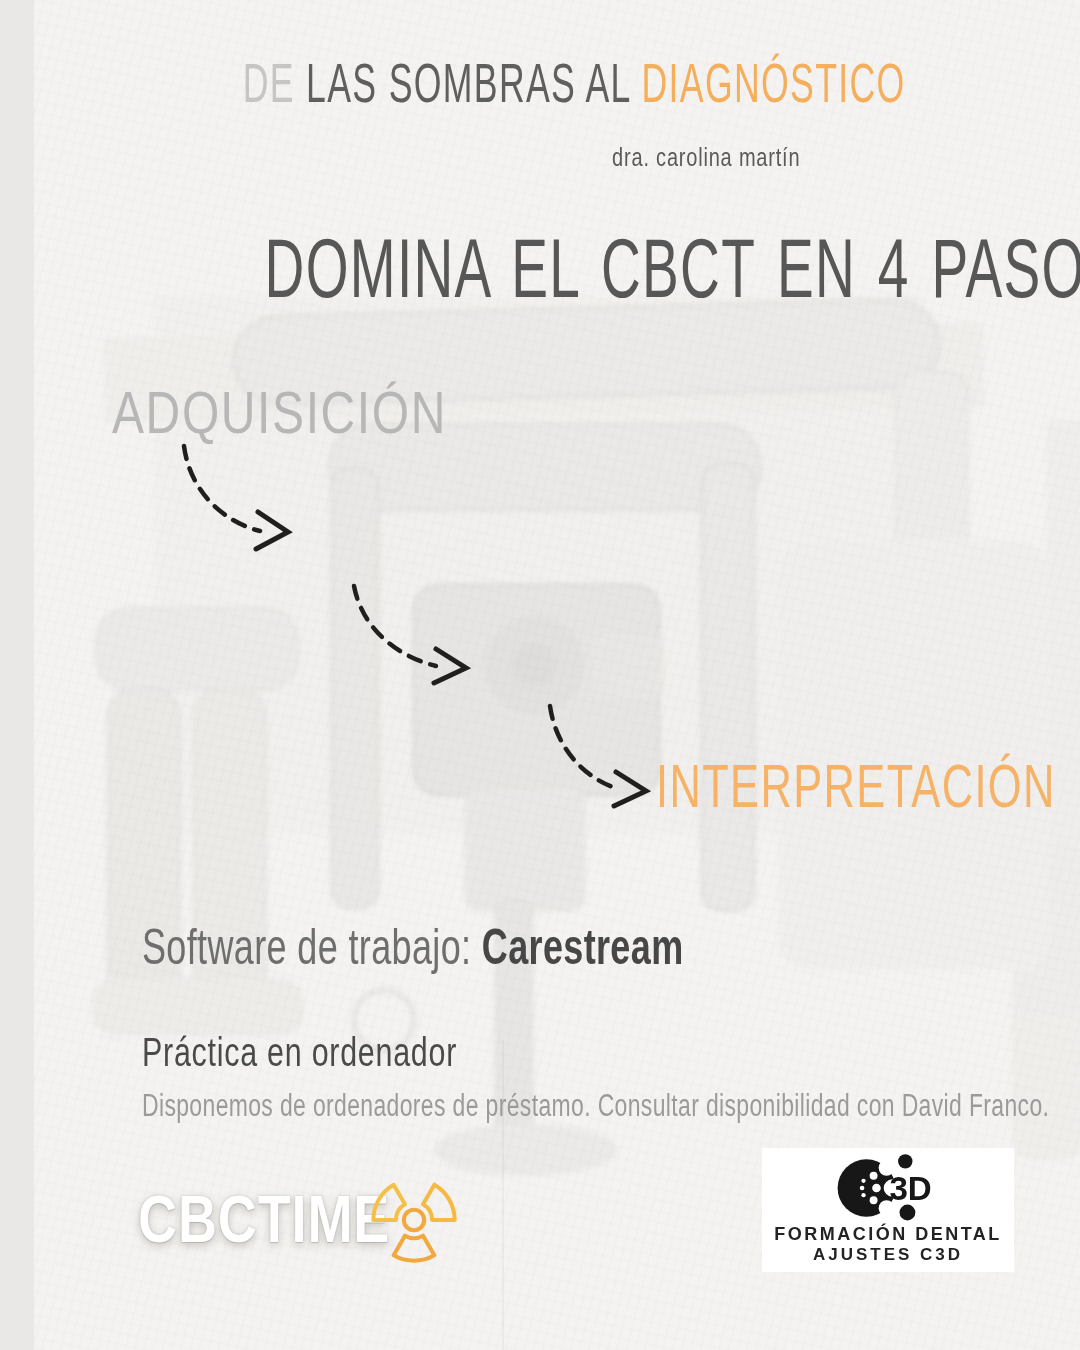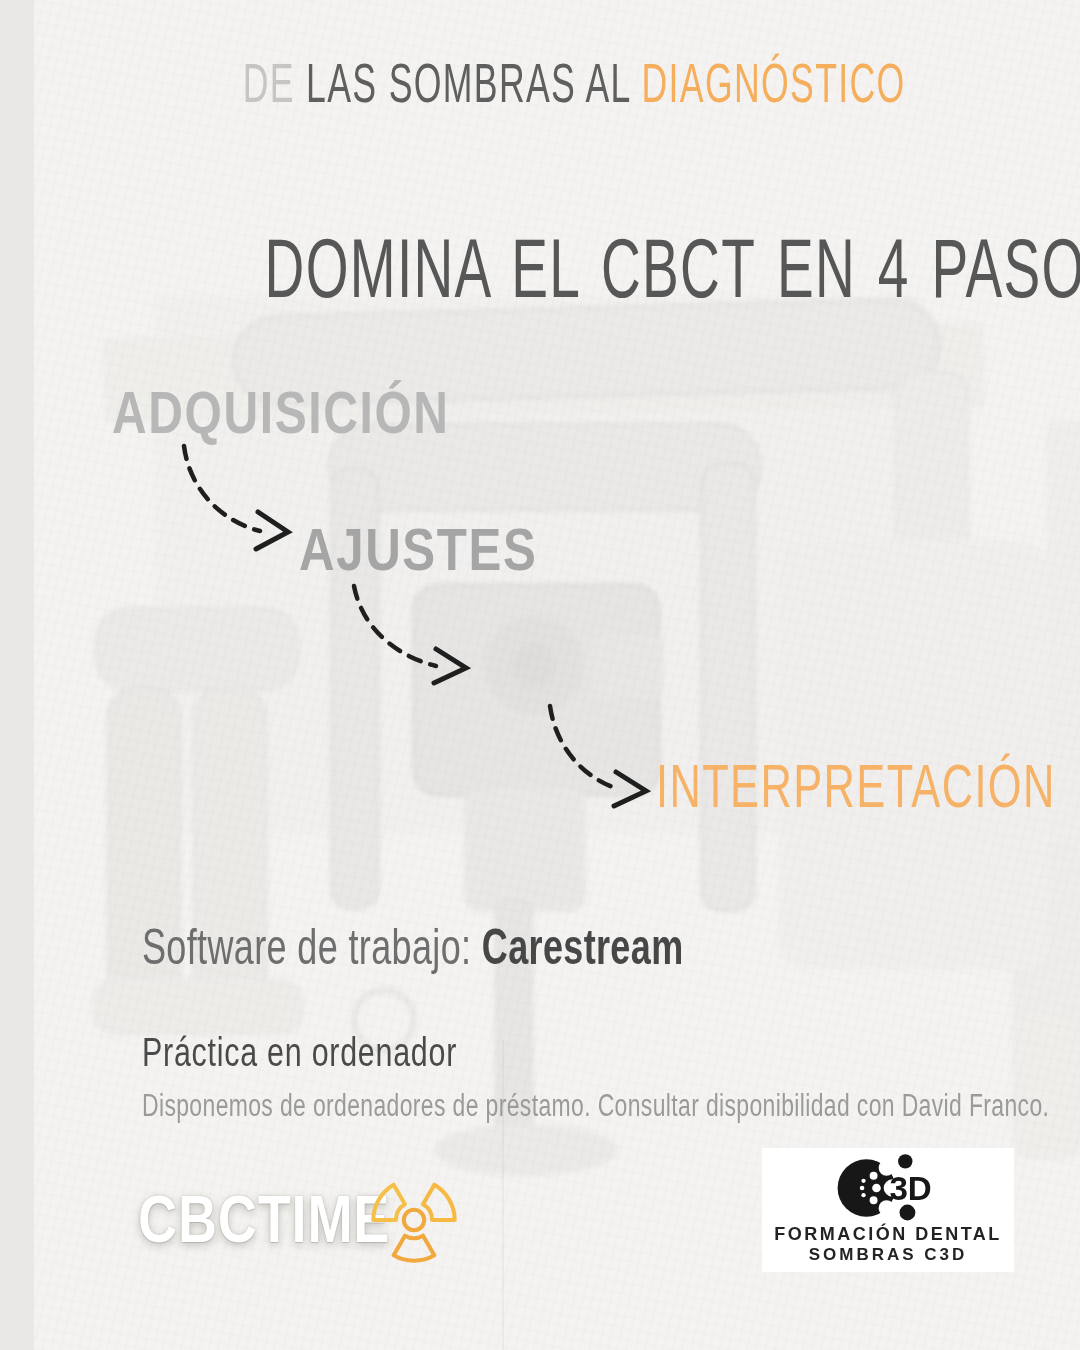--- a/index.html
+++ b/index.html
@@ -43,21 +43,21 @@
   .h2-bold{color:#474747;font-weight:700;}
   .h2-accent{color:var(--accent);}
   .author{top:143px;width:766px;text-align:right;font-size:25px;color:#5a5a5a;letter-spacing:1px;white-space:nowrap;}
   .author .inner{transform:scale(0.8,1);transform-origin:right top;}
 
   
   .main-title{top:220px;font-size:84px;color:#575757;letter-spacing:2px;word-spacing:8px;white-space:nowrap;}
   .main-title .inner{transform:scale(0.655,1);transform-origin:center top;}
 
   
-  .step{white-space:nowrap;letter-spacing:2px;font-weight:700;}
+  .step{white-space:nowrap;letter-spacing:2px;font-weight:400;}
   .step .inner{display:inline-block;transform-origin:left top;}
   .step1{left:78px;top:378px;font-size:60px;}
   .step1 .inner{transform:scale(0.80,1);}
   .step2{left:265px;top:515px;font-size:60px;}
   .step2 .inner{transform:scale(0.82,1);}
   .step3{left:438px;top:628px;font-size:60px;font-weight:500;}
   .step3 .inner{transform:scale(0.80,1);}
   .step4{left:622px;top:750px;font-size:62px;font-weight:500;}
   .step4 .inner{transform:scale(0.70,1);}
 
@@ -120,30 +120,30 @@
   <div class="texture"></div>
   <div class="crease"></div>
 
   <div class="abs center h1-line">
     <span class="cond-c inner">
       <span class="h1-de">DE</span>
       <span class="h1-rest">LAS SOMBRAS AL</span>
       <span class="h1-accent">DIAGNÓSTICO</span>
     </span>
   </div>
+  <div class="abs author">
+    <span class="inner cond-r">dra. carolina martín</span>
+  </div>
 
   <div class="abs center main-title">
     <span class="cond-c inner">DOMINA EL CBCT EN 4 PASOS:</span>
   </div>
 
   <div class="abs step step1">
     <span class="inner" style="color: rgb(183, 183, 183);">ADQUISICIÓN</span>
-  </div>
-  <div class="abs step step2">
-    <span class="inner" style="color: rgb(165, 165, 165);">AJUSTES</span>
   </div>
   <div class="abs step step4">
     <span class="inner" style="color: rgb(246, 178, 102);">INTERPRETACIÓN</span>
   </div>
 
   <svg class="arrows" viewBox="0 0 1080 1350" aria-hidden="true">
     <g stroke="#1f1f1f" fill="none" stroke-linecap="round">
       <g>
         <path d="M150,446 C156,492 190,522 226,531" stroke-width="4.5" stroke-dasharray="13 10"></path>
         <polyline points="224,512 254,532 222,549" stroke-width="5"></polyline>
@@ -194,16 +194,16 @@
       <circle cx="64" cy="50" r="6" fill="#ffffff"></circle>
       <circle cx="60" cy="67" r="5.5" fill="#ffffff"></circle>
       <circle cx="46" cy="40" r="3" fill="#ffffff"></circle>
       <circle cx="44" cy="50" r="3.2" fill="#ffffff"></circle>
       <circle cx="46" cy="60" r="3" fill="#ffffff"></circle>
       <circle cx="104" cy="13" r="10" fill="#171717"></circle>
       <circle cx="107" cy="84" r="11" fill="#171717"></circle>
       <text x="82" y="66" font-family="Liberation Sans, sans-serif" font-size="46" font-weight="700" fill="#171717">3D</text>
     </svg>
     <div class="partner-line1">FORMACIÓN DENTAL</div>
-    <div class="partner-line2">SOMBRAS C3D</div>
+    <div class="partner-line2">AJUSTES C3D</div>
   </div>
 
 </div>
 
 </body></html>

